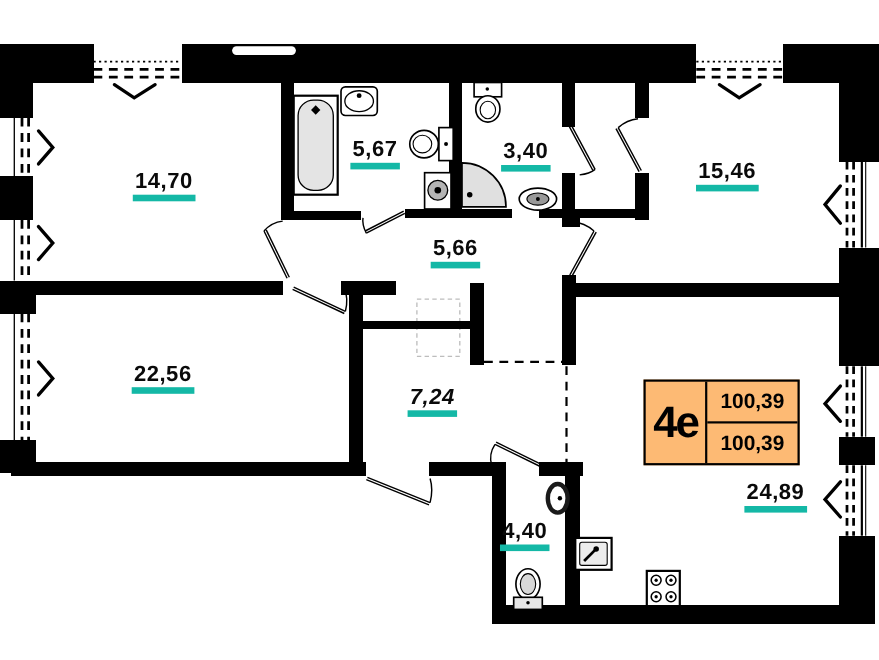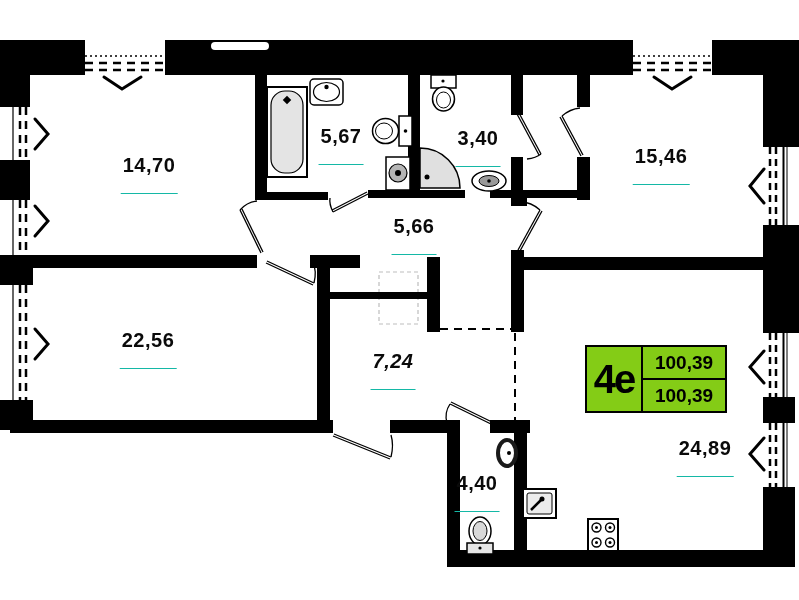--- a/index.html
+++ b/index.html
@@ -1,23 +1,23 @@
 <!DOCTYPE html>
 <html><head>
 <meta charset="utf-8">
 <style>
   html,body{margin:0;padding:0;background:#fff;}
   #stage{position:relative;width:799px;height:600px;background:#fff;overflow:hidden;
          font-family:"Liberation Sans",sans-serif;}
   #plan-svg{position:absolute;left:0;top:0;}
   .room-label{position:absolute;transform:translateX(-50%);white-space:nowrap;
      font:700 20px/1.05 "Liberation Sans",sans-serif;color:#0a0a0a;
-     border-bottom:1px solid #14b8a6;letter-spacing:.5px;padding:0 2px 17px 2px;}
-  .stamp{position:absolute;left:585px;top:345px;width:142px;height:68px;
-     border:2px solid #000;background:#84cc16;display:flex;box-sizing:border-box;}
+     border-bottom:6px solid #14b8a6;letter-spacing:.5px;padding:0 2px 1px 2px;}
+  .stamp{position:absolute;left:585px;top:345px;width:142px;height:78px;
+     border:2px solid #000;background:#fdba74;display:flex;box-sizing:border-box;}
   .stamp-type{width:54px;border-right:2px solid #000;display:flex;align-items:center;
      justify-content:center;font:700 40px/1 "Liberation Sans",sans-serif;letter-spacing:-2px;color:#000;}
   .stamp-col{flex:1;display:flex;flex-direction:column;}
   .stamp-row{flex:1;display:flex;align-items:center;justify-content:center;
      font:700 19px/1 "Liberation Sans",sans-serif;color:#000;border-bottom:2px solid #000;}
   .stamp-row:last-child{border-bottom:none;}
 </style>
 </head>
 <body>
 

